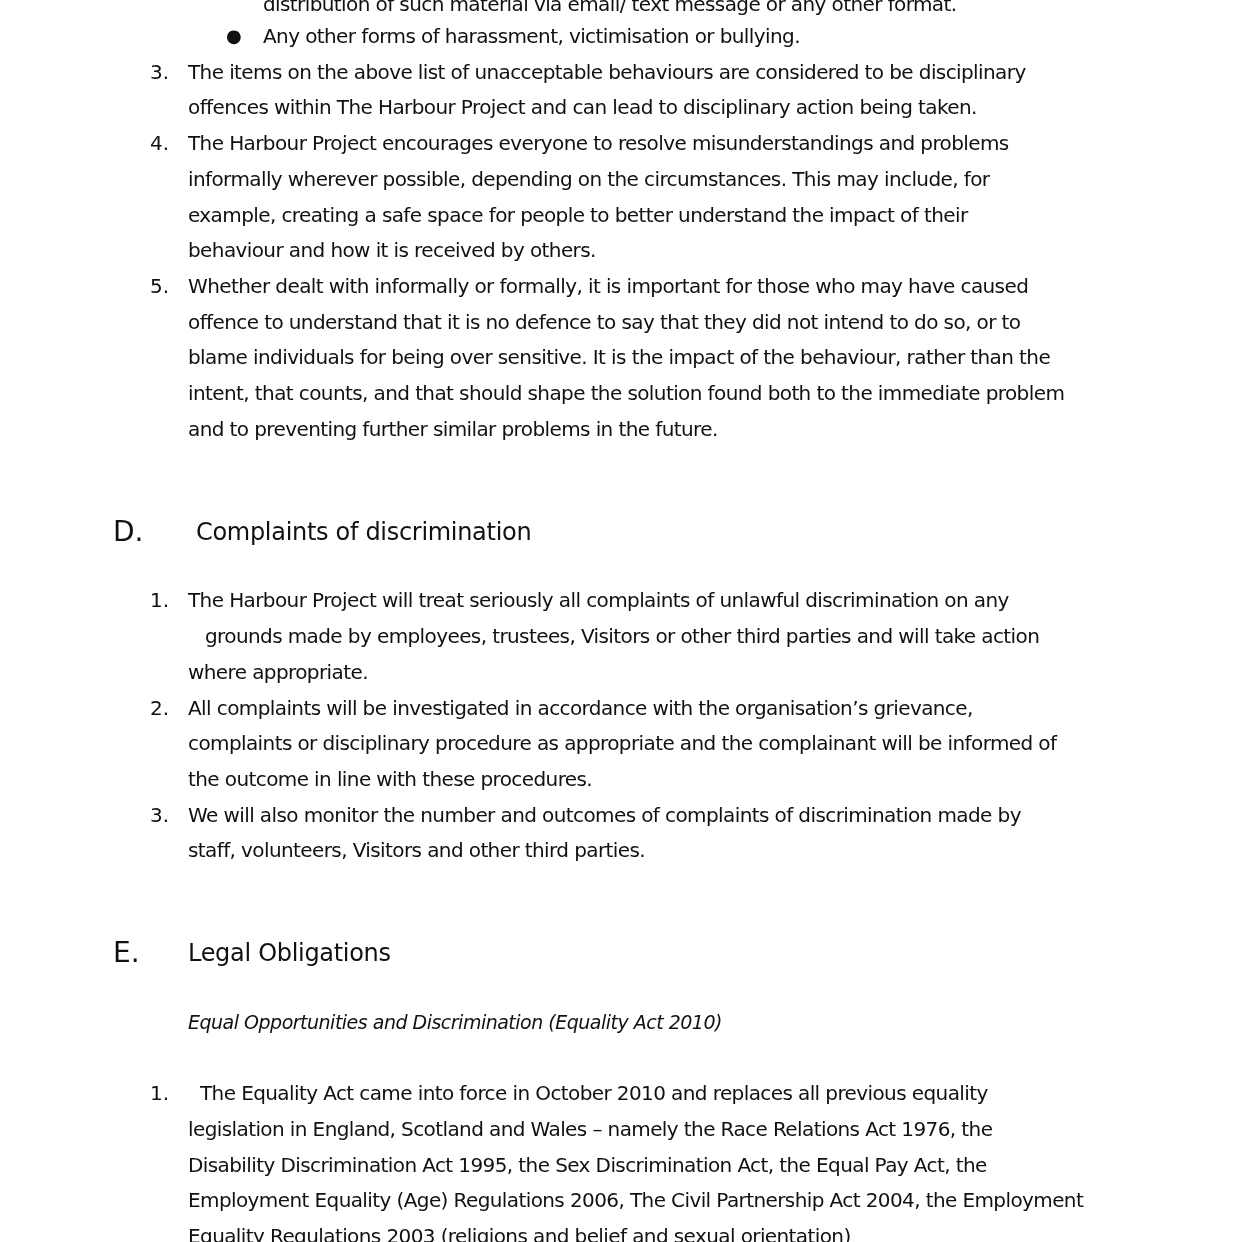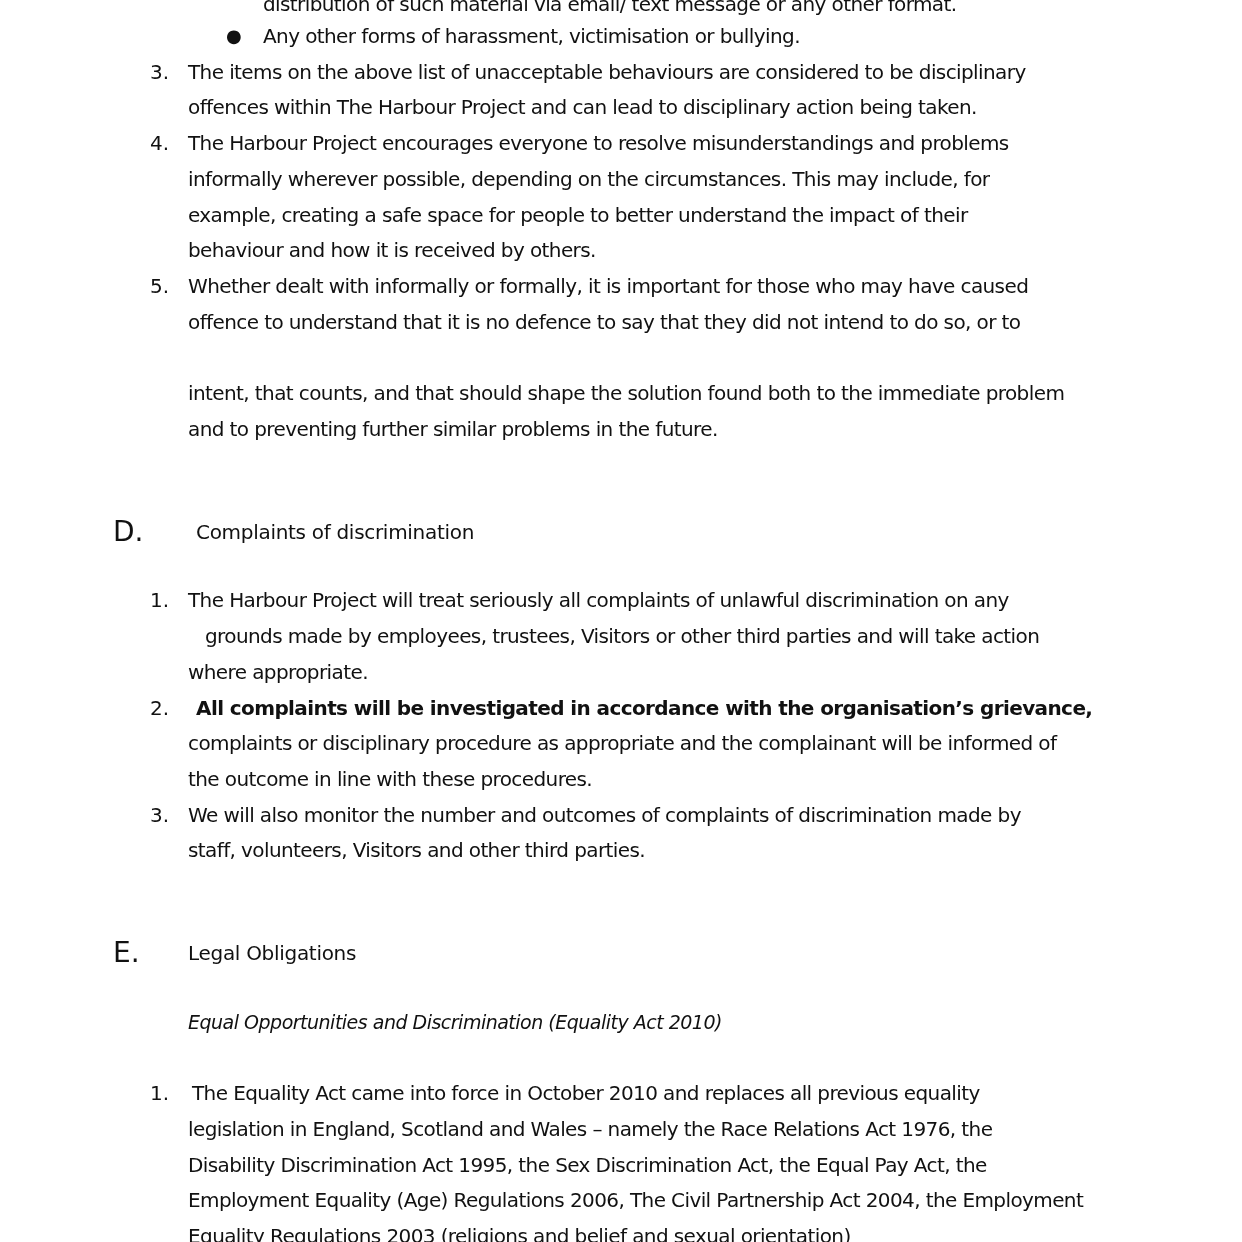--- a/index.html
+++ b/index.html
@@ -42,21 +42,21 @@
       font-size: 18px;
       line-height: 24px;
     }
     .heading-letter {
       position: absolute;
       font-size: 28px;
       line-height: 34px;
     }
     .heading-text {
       position: absolute;
-      font-size: 20px;
+      font-size: 24px;
       line-height: 34px;
       white-space: nowrap;
       letter-spacing: -0.3px;
     }
     .subheading {
       position: absolute;
       font-size: 19px;
       line-height: 24px;
       font-style: italic;
       white-space: nowrap;
@@ -79,45 +79,46 @@
 
   <div class="num" style="left:150px; top:131px;">4.</div>
   <div class="line" style="left:188px; top:131px;">The Harbour Project encourages everyone to resolve misunderstandings and problems</div>
   <div class="line" style="left:188px; top:167px;text-align:center;">informally wherever possible, depending on the circumstances. This may include, for</div>
   <div class="line" style="left:188px; top:203px;">example, creating a safe space for people to better understand the impact of their</div>
   <div class="line" style="left:188px; top:238px;">behaviour and how it is received by others.</div>
 
   <div class="num" style="left:150px; top:274px;">5.</div>
   <div class="line" style="left:188px; top:274px;text-align:right;">Whether dealt with informally or formally, it is important for those who may have caused</div>
   <div class="line" style="left:188px; top:310px;">offence to understand that it is no defence to say that they did not intend to do so, or to</div>
+  <div class="line" style="left:188px; top:345px;">blame individuals for being over sensitive. It is the impact of the behaviour, rather than the</div>
   <div class="line" style="left:188px; top:381px;">intent, that counts, and that should shape the solution found both to the immediate problem</div>
   <div class="line" style="left:188px; top:417px;">and to preventing further similar problems in the future.</div>
 
   <div class="heading-letter" style="left:113px; top:515px;">D.</div>
   <div class="heading-text" style="left:196px; top:515px;">Complaints of discrimination</div>
 
   <div class="num" style="left:150px; top:588px;">1.</div>
   <div class="line" style="left:188px; top:588px;text-align:right;">The Harbour Project will treat seriously all complaints of unlawful discrimination on any</div>
   <div class="line" style="left:205px; top:624px;">grounds made by employees, trustees, Visitors or other third parties and will take action</div>
   <div class="line" style="left:188px; top:660px;">where appropriate.</div>
 
   <div class="num" style="left:150px; top:696px;">2.</div>
-  <div class="line" style="left:196px; top:696px;font-weight:bold;">All complaints will be investigated in accordance with the organisation’s grievance,</div>
+  <div class="line" style="left:188px; top:696px;">All complaints will be investigated in accordance with the organisation’s grievance,</div>
   <div class="line" style="left:188px; top:731px;">complaints or disciplinary procedure as appropriate and the complainant will be informed of</div>
   <div class="line" style="left:188px; top:767px;">the outcome in line with these procedures.</div>
 
   <div class="num" style="left:150px; top:803px;">3.</div>
   <div class="line" style="left:188px; top:803px;">We will also monitor the number and outcomes of complaints of discrimination made by</div>
   <div class="line" style="left:188px; top:838px;">staff, volunteers, Visitors and other third parties.</div>
 
   <div class="heading-letter" style="left:113px; top:936px;">E.</div>
   <div class="heading-text" style="left:188px; top:936px;">Legal Obligations</div>
 
   <div class="subheading" style="left:188px; top:1010px;">Equal Opportunities and Discrimination (Equality Act 2010)</div>
 
   <div class="num" style="left:150px; top:1081px;">1.</div>
-  <div class="line" style="left:192px; top:1081px;">The Equality Act came into force in October 2010 and replaces all previous equality</div>
+  <div class="line" style="left:200px; top:1081px;">The Equality Act came into force in October 2010 and replaces all previous equality</div>
   <div class="line" style="left:188px; top:1117px;">legislation in England, Scotland and Wales – namely the Race Relations Act 1976, the</div>
   <div class="line" style="left:188px; top:1153px;text-align:right;">Disability Discrimination Act 1995, the Sex Discrimination Act, the Equal Pay Act, the</div>
   <div class="line" style="left:188px; top:1188px;">Employment Equality (Age) Regulations 2006, The Civil Partnership Act 2004, the Employment</div>
   <div class="line" style="left:188px; top:1224px;">Equality Regulations 2003 (religions and belief and sexual orientation)</div>
 
 </div>
 
 </body></html>

